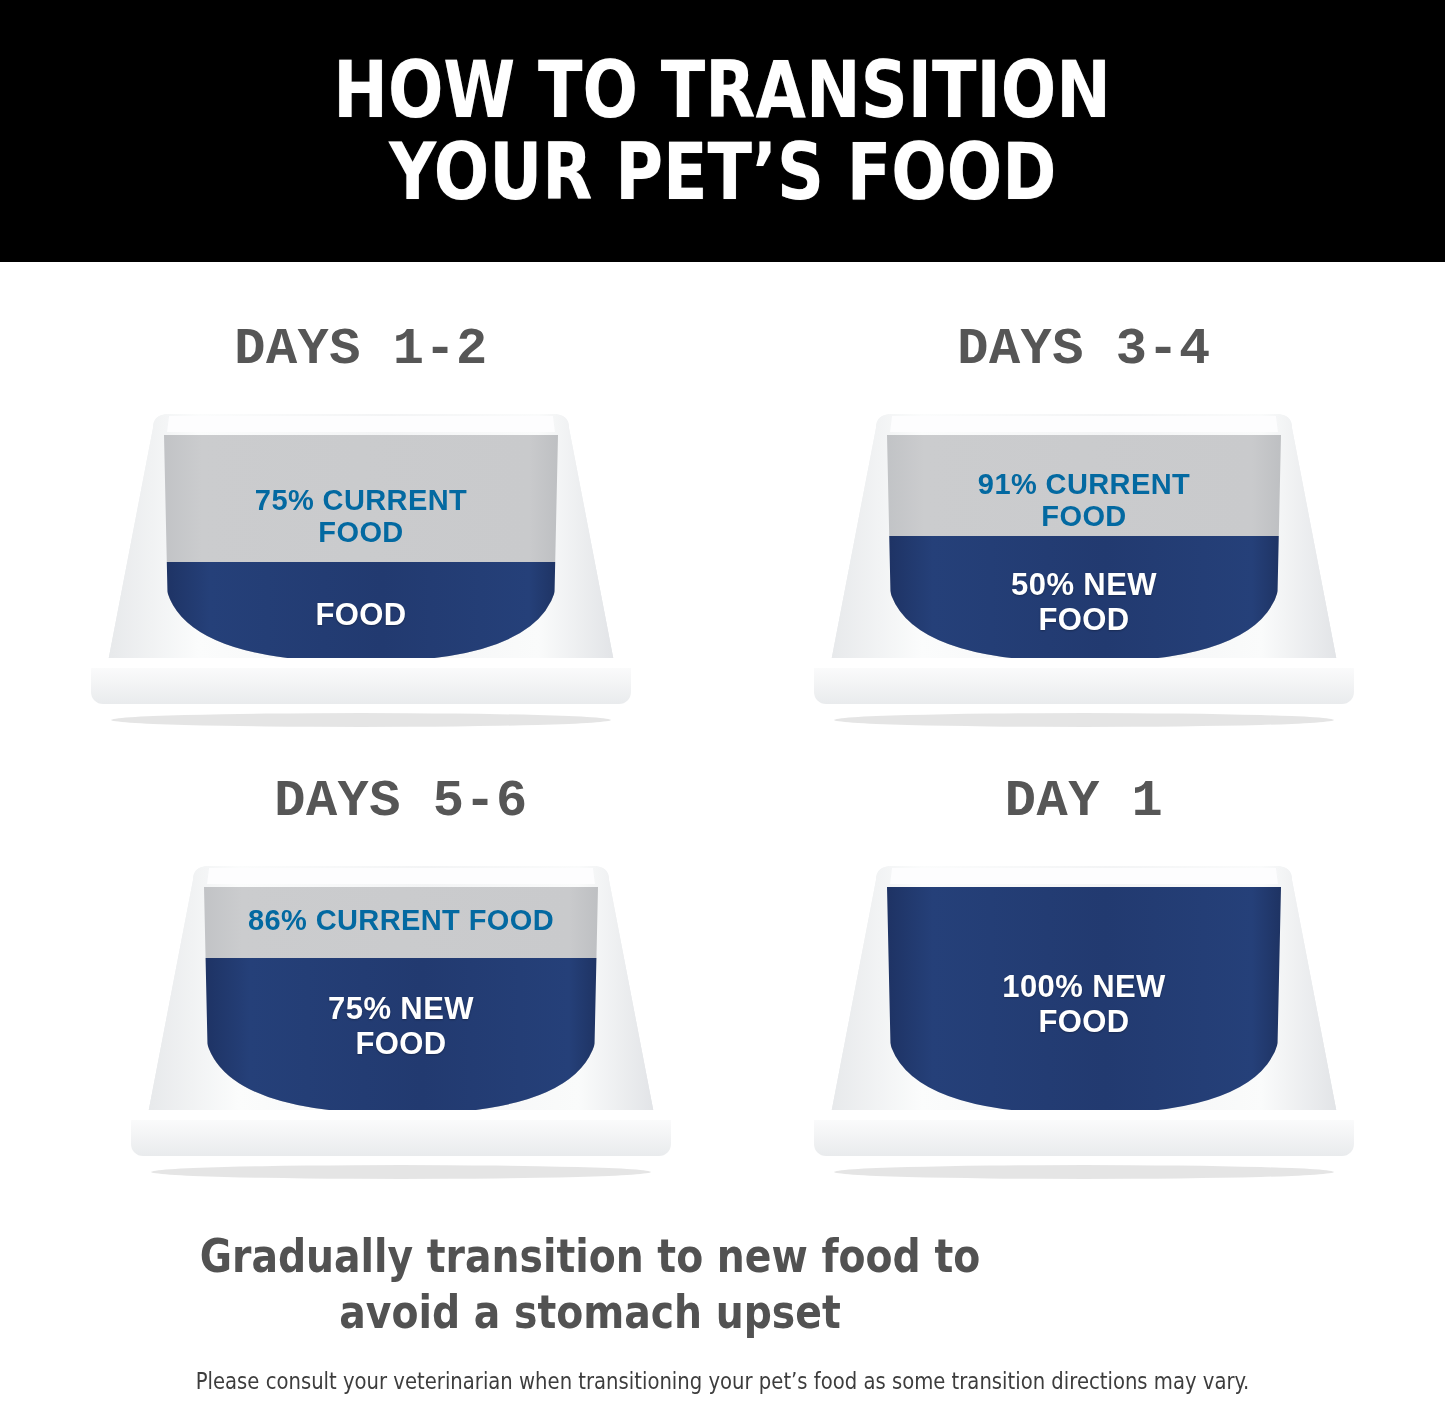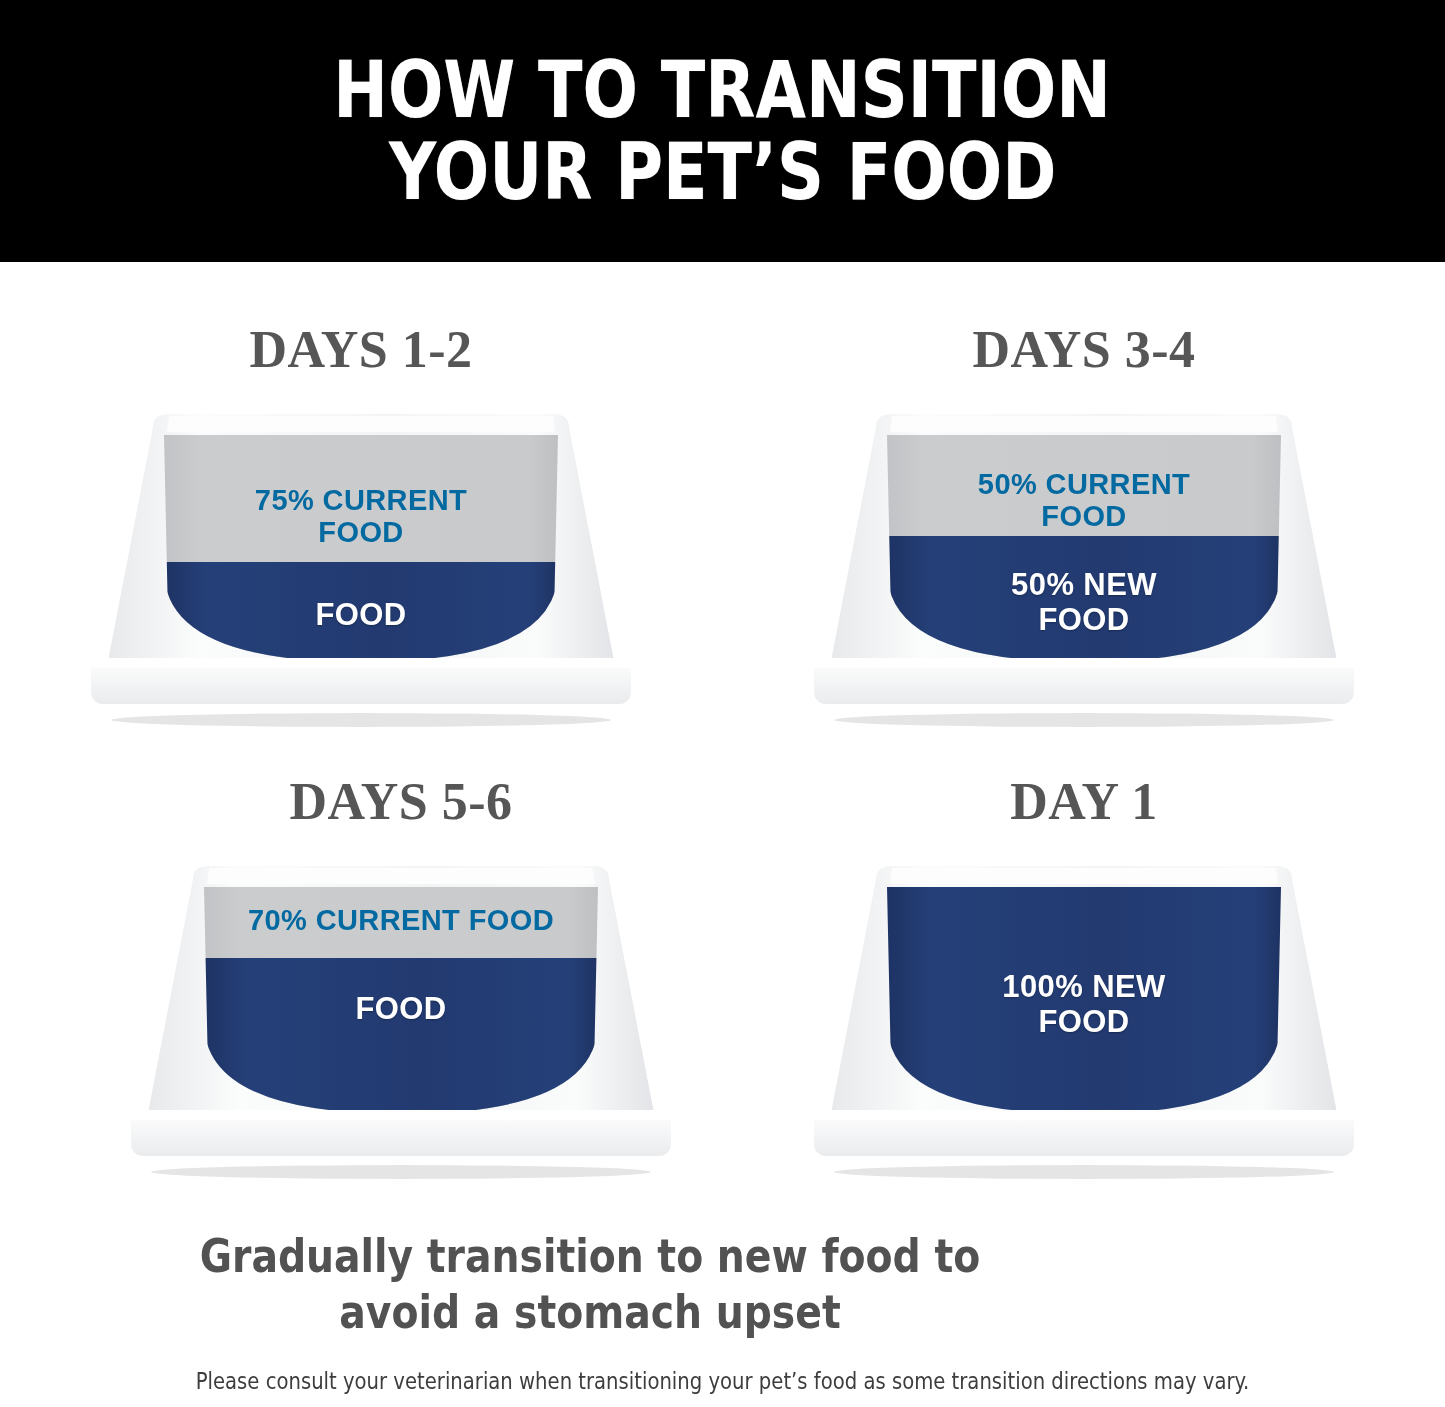--- a/index.html
+++ b/index.html
@@ -39,21 +39,21 @@
   .cell { position:absolute; width:722px; height:480px; }
   .cell.c0 { left:0;   top:0; }
   .cell.c1 { left:723px; top:0; }
   .cell.c2 { left:0;   top:452px;margin-left:40px; }
   .cell.c3 { left:723px; top:452px; }
 
   .day-label {
     position:absolute; left:0; top:58px; width:722px;
     text-align:center;
     color:#565656;
-    font-family:Liberation Serif, serif;
+    font-family:Liberation Mono, monospace;
     font-weight:bold;
     font-size:52px;
     letter-spacing:0.5px;
     white-space:nowrap;
   }
   .bowl-wrap {
     position:absolute; left:50%; top:128px;
     width:600px; height:340px;
     transform:translateX(-50%);
   }
@@ -204,21 +204,21 @@
           <g clip-path="url(#cav2)">
             <rect x="90" y="40" width="420" height="240" fill="url(#gg2)"></rect>
             <rect x="90" y="146" width="420" height="150" fill="url(#gb2)"></rect>
           </g>
           <path d="M92,38 Q92,24 108,24 L492,24 Q508,24 508,38 L553,272 L492,272 L497,45 L103,45 L108,272 L47,272 Z" fill="url(#gw2)"></path>
           <path d="M108,26 L492,26 L494,42 L106,42 Z" fill="#FDFDFE" opacity="0.95"></path>
           <rect x="30" y="268" width="540" height="46" rx="12" fill="url(#gr2)"></rect>
           <rect x="30" y="268" width="540" height="10" fill="#FFFFFF" opacity="0.85"></rect>
         </svg>
         <div class="bowl-text txt-current" style="top:78px;">
-          <div>50% CURRENT</div>
+          <div>91% CURRENT</div>
           <div>FOOD</div>
         </div>
         <div class="bowl-text txt-new" style="top:178px;">
           <div>50% NEW</div>
           <div>FOOD</div>
         </div>
       </div>
     </div>
 
     <div class="cell c2">
@@ -261,24 +261,25 @@
           <g clip-path="url(#cav3)">
             <rect x="90" y="40" width="420" height="240" fill="url(#gg3)"></rect>
             <rect x="90" y="116" width="420" height="180" fill="url(#gb3)"></rect>
           </g>
           <path d="M92,38 Q92,24 108,24 L492,24 Q508,24 508,38 L553,272 L492,272 L497,45 L103,45 L108,272 L47,272 Z" fill="url(#gw3)"></path>
           <path d="M108,26 L492,26 L494,42 L106,42 Z" fill="#FDFDFE" opacity="0.95"></path>
           <rect x="30" y="268" width="540" height="46" rx="12" fill="url(#gr3)"></rect>
           <rect x="30" y="268" width="540" height="10" fill="#FFFFFF" opacity="0.85"></rect>
         </svg>
         <div class="bowl-text txt-current" style="top:62px;">
-          <div>70% CURRENT FOOD</div>
+          <div>86% CURRENT FOOD</div>
           <div></div>
         </div>
         <div class="bowl-text txt-new" style="top:150px;">
+          <div>75% NEW</div>
           <div>FOOD</div>
         </div>
       </div>
     </div>
 
     <div class="cell c3">
       <div class="day-label">DAY 1</div>
       <div class="bowl-wrap">
         <svg class="bowl-svg" viewBox="0 0 600 340" xmlns="http://www.w3.org/2000/svg">
           <defs>

